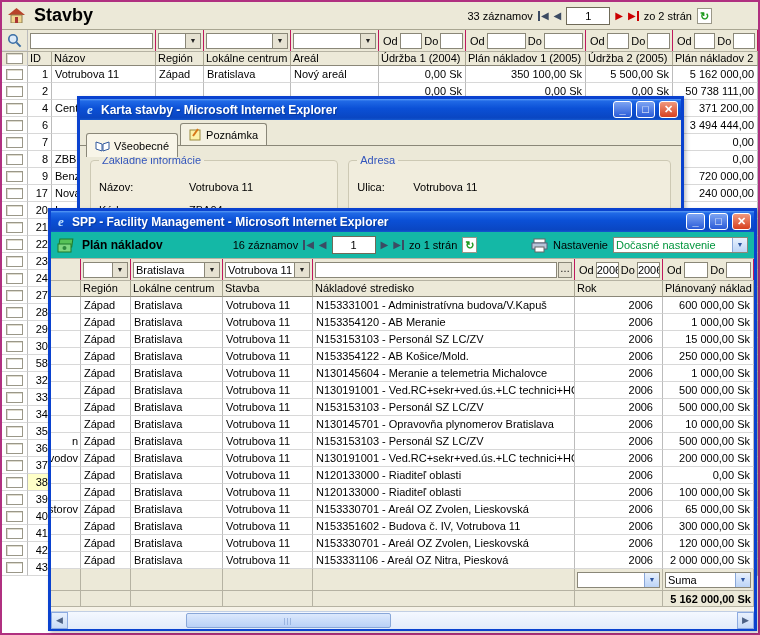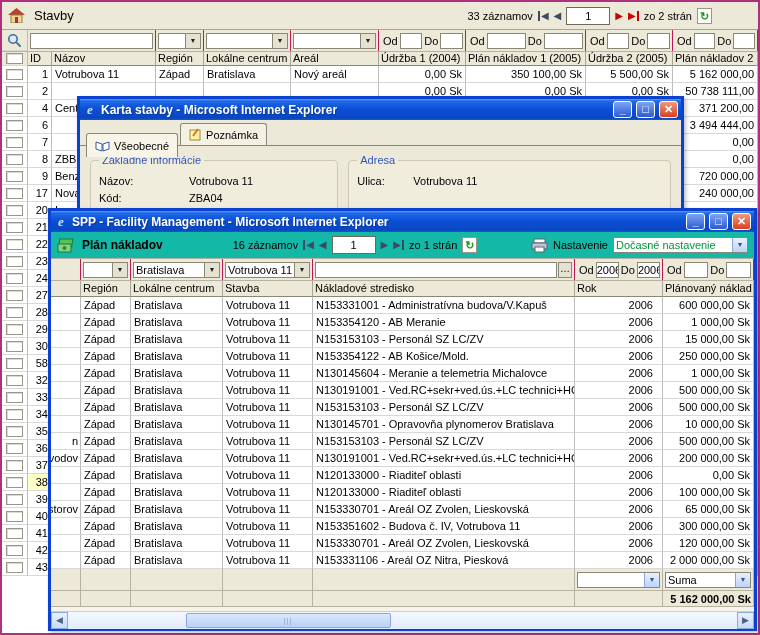--- a/index.html
+++ b/index.html
@@ -3,21 +3,21 @@
 <meta charset="utf-8">
 <style>
   *{box-sizing:border-box;margin:0;padding:0}
   html,body{background:#fff}
   body{font-family:"Liberation Sans",sans-serif;font-size:11px;color:#000}
   #stage{position:relative;width:760px;height:635px;overflow:hidden;background:#fff}
 
   
   .win-bg{position:absolute;inset:0;border:2px solid #b03080;background:#fff;z-index:1}
   .bg-topbar{height:28px;background:#ece9d8;border-bottom:1px solid #a9a692;display:flex;align-items:center;padding:0 6px;gap:5px}
-  .bg-title{font-size:13px;font-weight:normal;margin-left:4px}
+  .bg-title{font-size:18px;font-weight:bold;margin-left:4px}
   .pager-input{width:44px;height:18px;border:1px solid #6f6a58;text-align:center;font-size:11px;font-family:"Liberation Sans",sans-serif;background:#fff}
   .nav{font-size:10px;line-height:10px;cursor:default;user-select:none}
   .nav-dark{color:#3c4b63}.nav-red{color:#c00}
   .nav-first{border-left:2px solid currentColor;padding-left:1px}
   .nav-last{border-right:2px solid currentColor;padding-right:1px}
   .refresh{display:inline-block;width:15px;height:16px;background:#fff;border:1px solid #9a9788;color:#1d9a1d;font-weight:bold;font-size:11px;line-height:14px;text-align:center}
 
   .frow{display:flex;background:#ece9d8}
   .bg-filter{height:22px;border-bottom:1px solid #b5b2a2}
   .fcell{border-right:1px solid #be185d;display:flex;align-items:center;padding:0 2px;overflow:hidden}
@@ -51,21 +51,21 @@
   .ie-e{display:inline-block;width:14px;height:14px;flex:none;color:#bfe0ff;font-weight:bold;font-size:13px;line-height:14px;font-family:"Liberation Serif",serif;font-style:italic;text-align:center}
 
   
   #karta{left:77px;top:96px;width:607px;height:150px;z-index:2}
   .tabstrip{height:26px;display:flex;align-items:flex-end;padding-left:6px;gap:2px;border-bottom:1px solid #8a8778;background:#ece9d8}
   .tab{display:flex;align-items:center;gap:4px;height:22px;padding:0 8px;border:1px solid #8a8778;border-bottom:none;border-radius:3px 3px 0 0;background:#f4f1e2}
   .tab.active{height:24px;background:#f8f5e8;position:relative;top:12px}
   .karta-body{display:flex;gap:10px;padding:8px 10px}
   fieldset{border:1px solid #cdc9b4;border-radius:4px;padding:4px 8px 10px 8px;background:#f1eddd}
   fieldset legend{color:#3355bb;padding:0 3px;font-size:11px}
-  .fld-row{display:flex;margin-top:5px}
+  .fld-row{display:flex;margin-top:11px}
   .fld-lbl{flex:none}
   .fs-zakl{width:250px}.fs-zakl .fld-lbl{width:90px}
   .fs-adr{width:325px}.fs-adr .fld-lbl{width:56px}
 
   
   #spp{left:48px;top:208px;width:709px;height:423px;z-index:3;display:flex;flex-direction:column}
   #spp .titlebar{flex:none}
   .spp-toolbar{flex:none;height:27px;background:#14b8a6;border-bottom:1px solid #b5b2a2;display:flex;align-items:center;padding:0 6px;gap:5px}
   .spp-heading{font-size:12px;font-weight:bold;margin-left:2px}
   .moneyicon,.printicon{flex:none}

